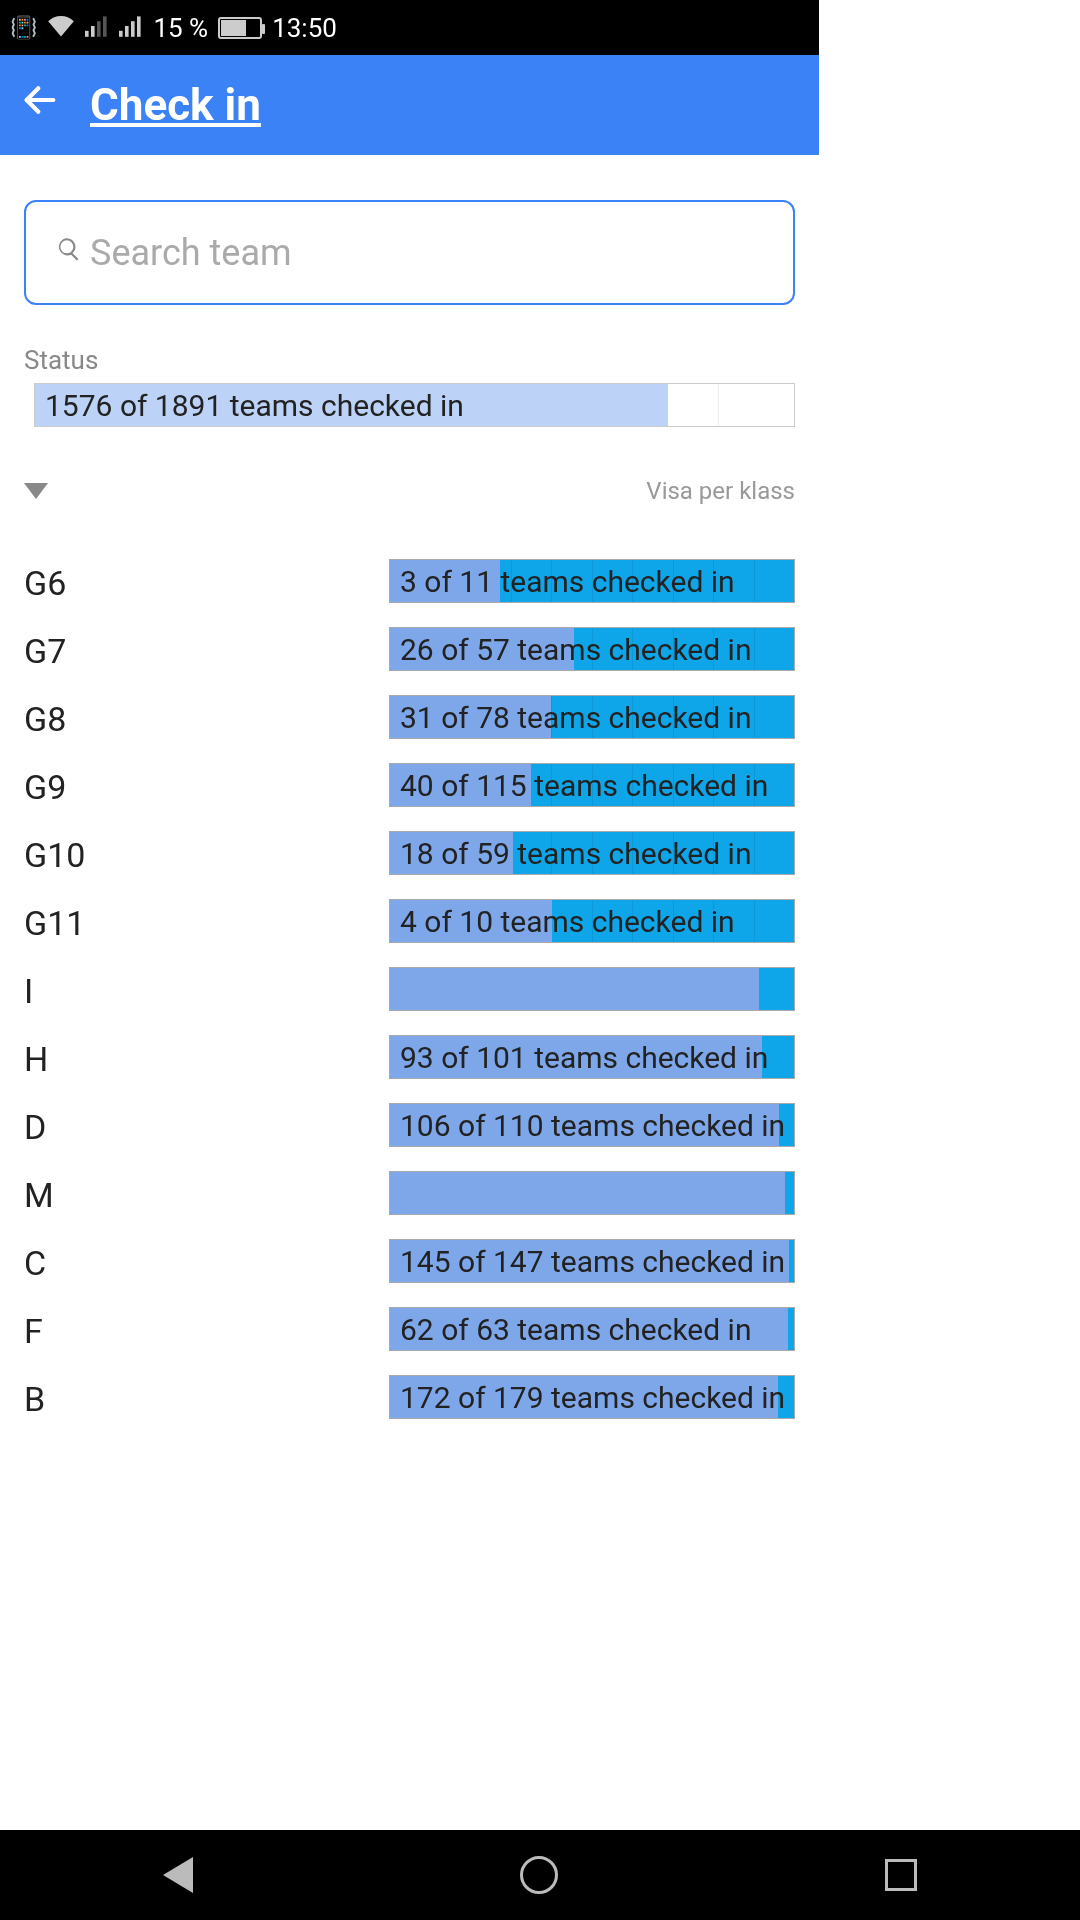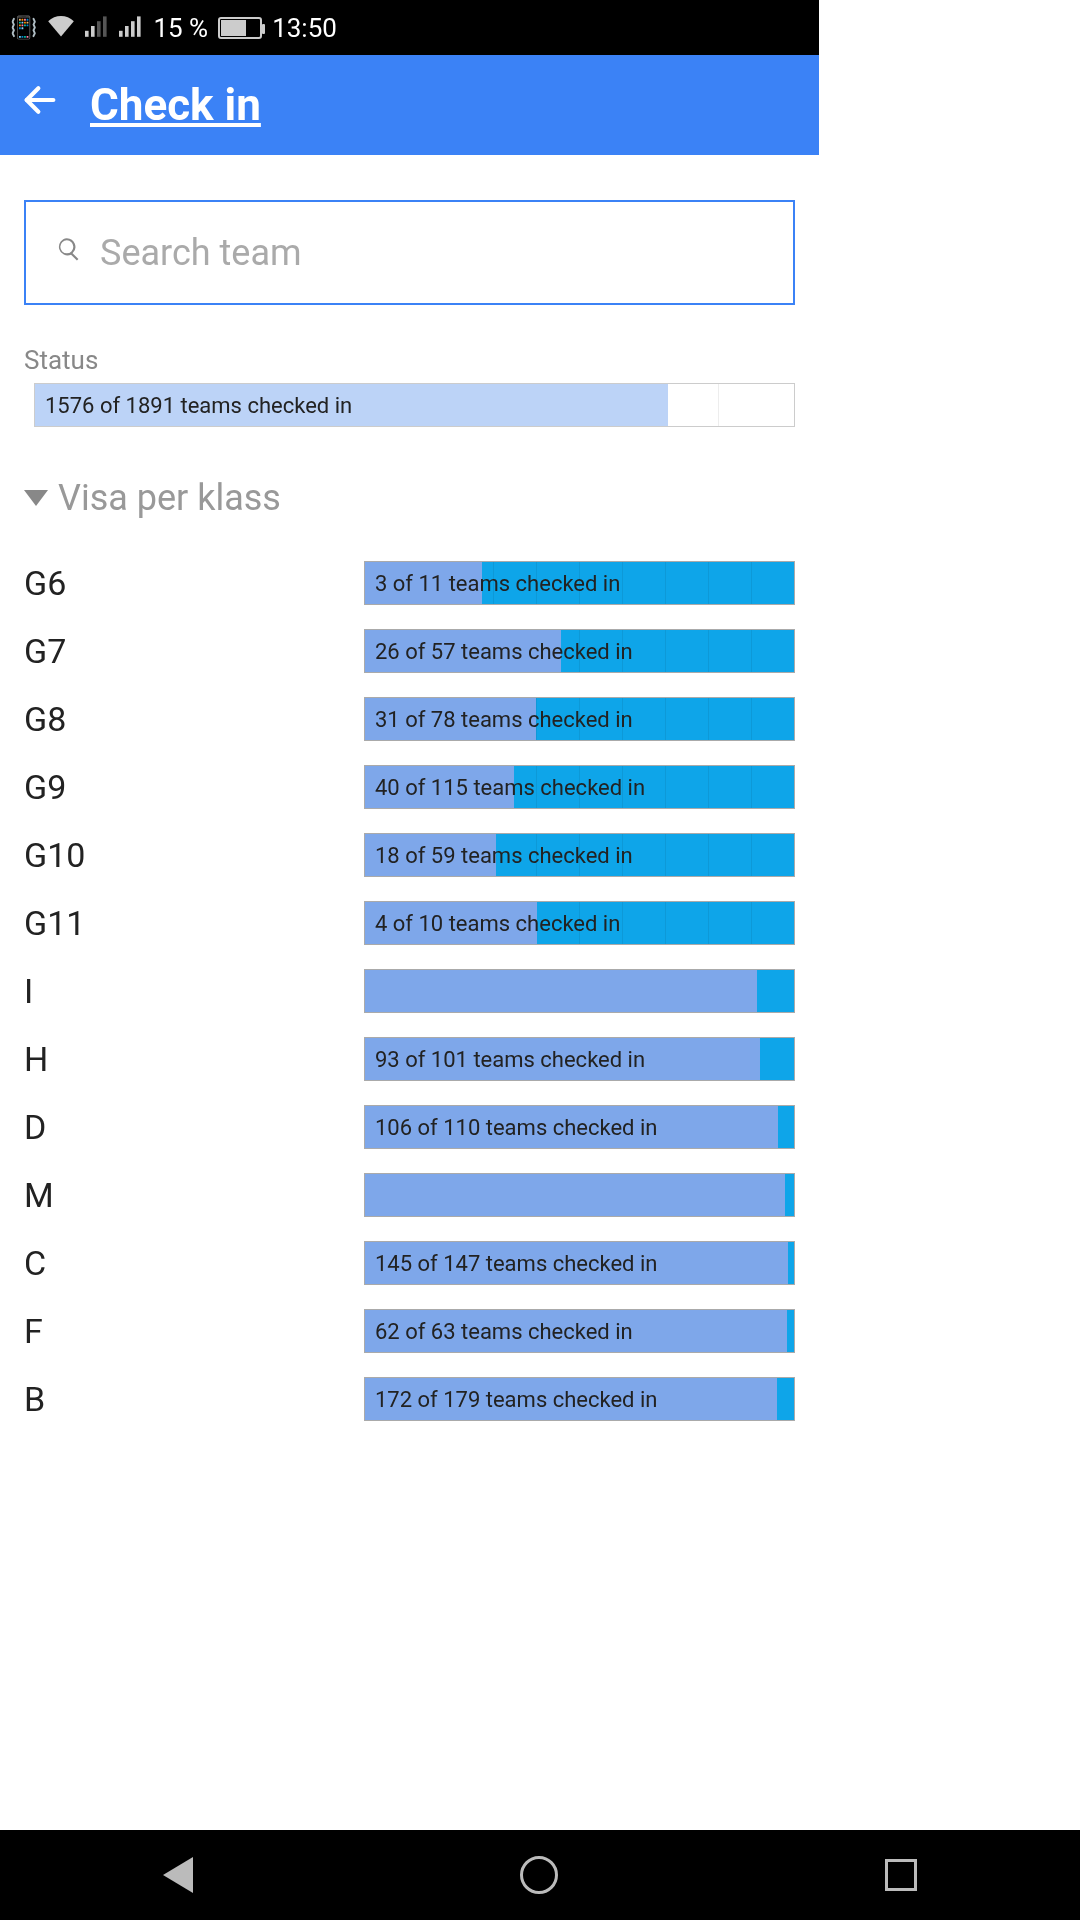--- a/index.html
+++ b/index.html
@@ -27,55 +27,55 @@
     height: 100px; background: #3b82f6; color: #fff;
     display: flex; align-items: center; padding: 0 20px; gap: 30px;
   }
   .back-arrow { font-size: 40px; cursor: pointer; }
   .app-title { font-size: 44px; font-weight: 700; text-decoration: underline; }
 
   
   .content { padding: 45px 24px 0 24px; }
 
   .search-box {
-    border: 2px solid #3b82f6; border-radius: 0;
+    border: 2px solid #3b82f6; border-radius: 12px;
     height: 105px; display: flex; align-items: center;
-    padding: 0 30px; gap: 18px;
+    padding: 0 30px; gap: 8px;
   }
   .search-icon { color: #888; font-size: 28px; }
   .search-placeholder { color: #aaa; font-size: 36px; }
 
   .status-label { margin-top: 40px; color: #888; font-size: 26px; }
 
   .progress-bar {
     margin-top: 8px; height: 44px; border: 1px solid #ccc;
     position: relative; background: #fff;
   }
   .progress-fill {
     position: absolute; left: 0; top: 0; bottom: 0;
     background: #bcd3f7;
   }
   .progress-fill.row { background: #7ea7ea; }
   .progress-text {
     position: absolute; left: 10px; top: 50%; transform: translateY(-50%);
-    font-size: 22px; color: #222; white-space: nowrap;
+    font-size: 30px; color: #222; white-space: nowrap;
   }
   .progress-ticks{position:absolute;inset:0;display:flex;}
   .progress-ticks span{flex:1;border-right:1px solid rgba(0,0,0,0.07);}
   .progress-ticks span:last-child{border-right:none;}
 
   .expand-row {
     margin-top: 50px; display: flex; align-items: center; gap: 10px;
-    color: #999; font-size: 36px;
+    color: #999; font-size: 24px; justify-content: space-between;
   }
   .triangle{width:0;height:0;border-left:12px solid transparent;border-right:12px solid transparent;border-top:16px solid #888;}
 
   .classes { margin-top: 30px; }
   .class-row {
-    display: flex; align-items: center; height: 68px;
+    display: flex; align-items: flex-end; height: 68px; gap: 25px;
   }
   .class-label { width: 340px; font-size: 34px; color: #222; }
   .class-bar {
     flex: 1; height: 44px; border: 1px solid #aaa; position: relative; background:#0ea5e9;
   }
 
   
   .nav-bar {
     position: absolute; bottom: 0; left: 0; right: 0;
     height: 90px; background: #000; display: flex;

